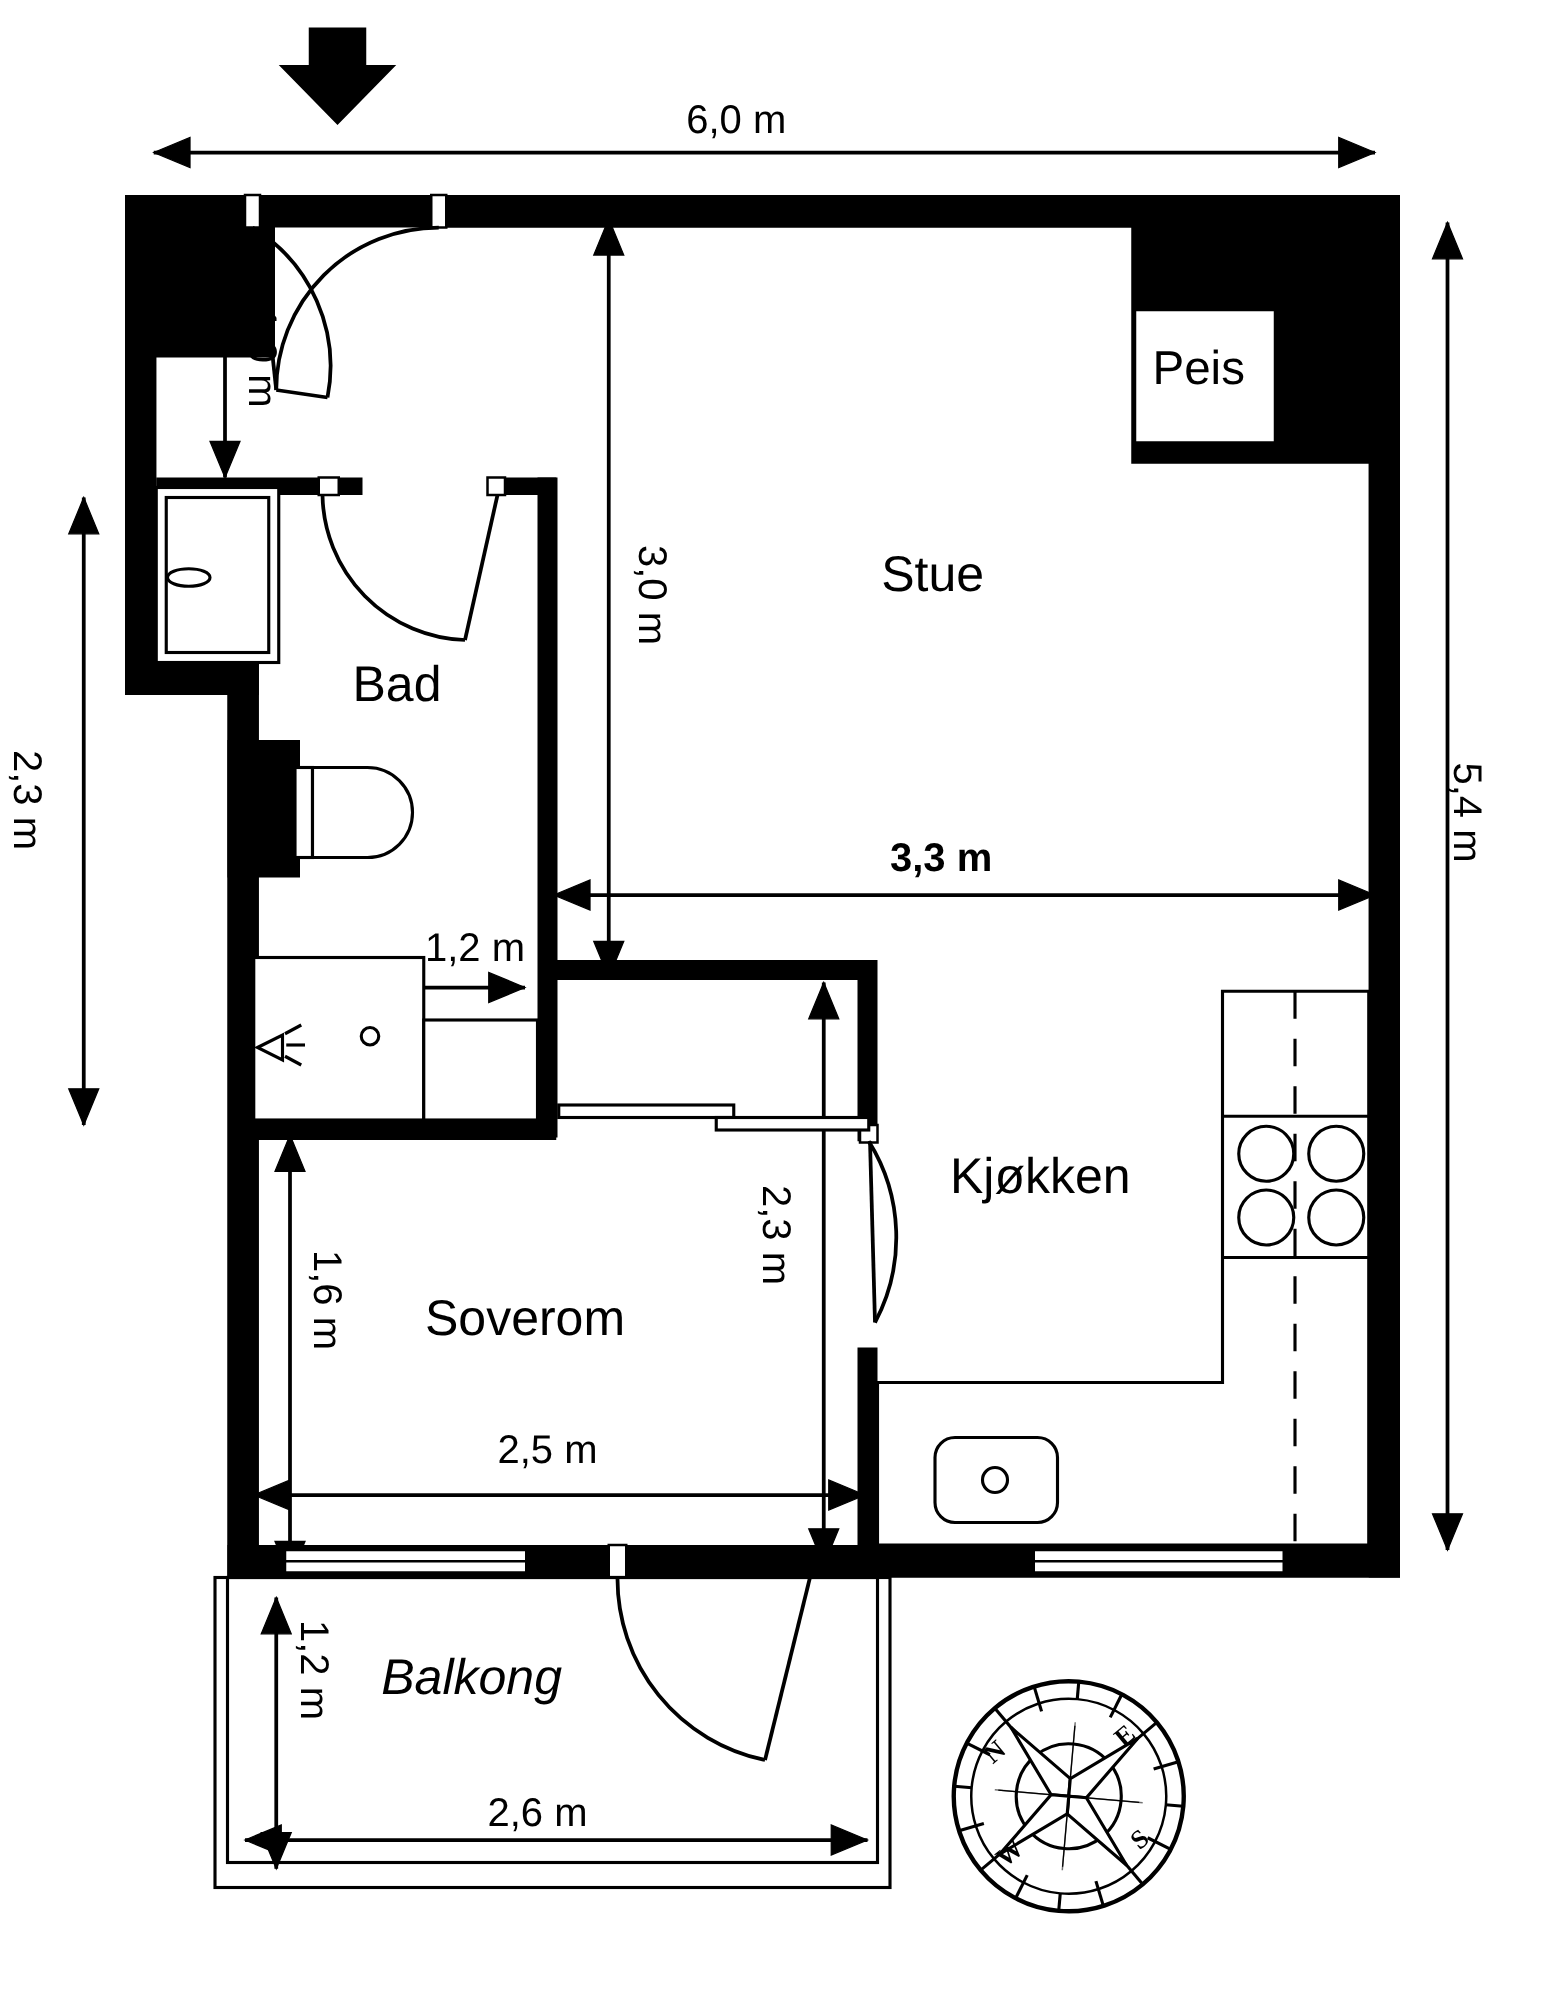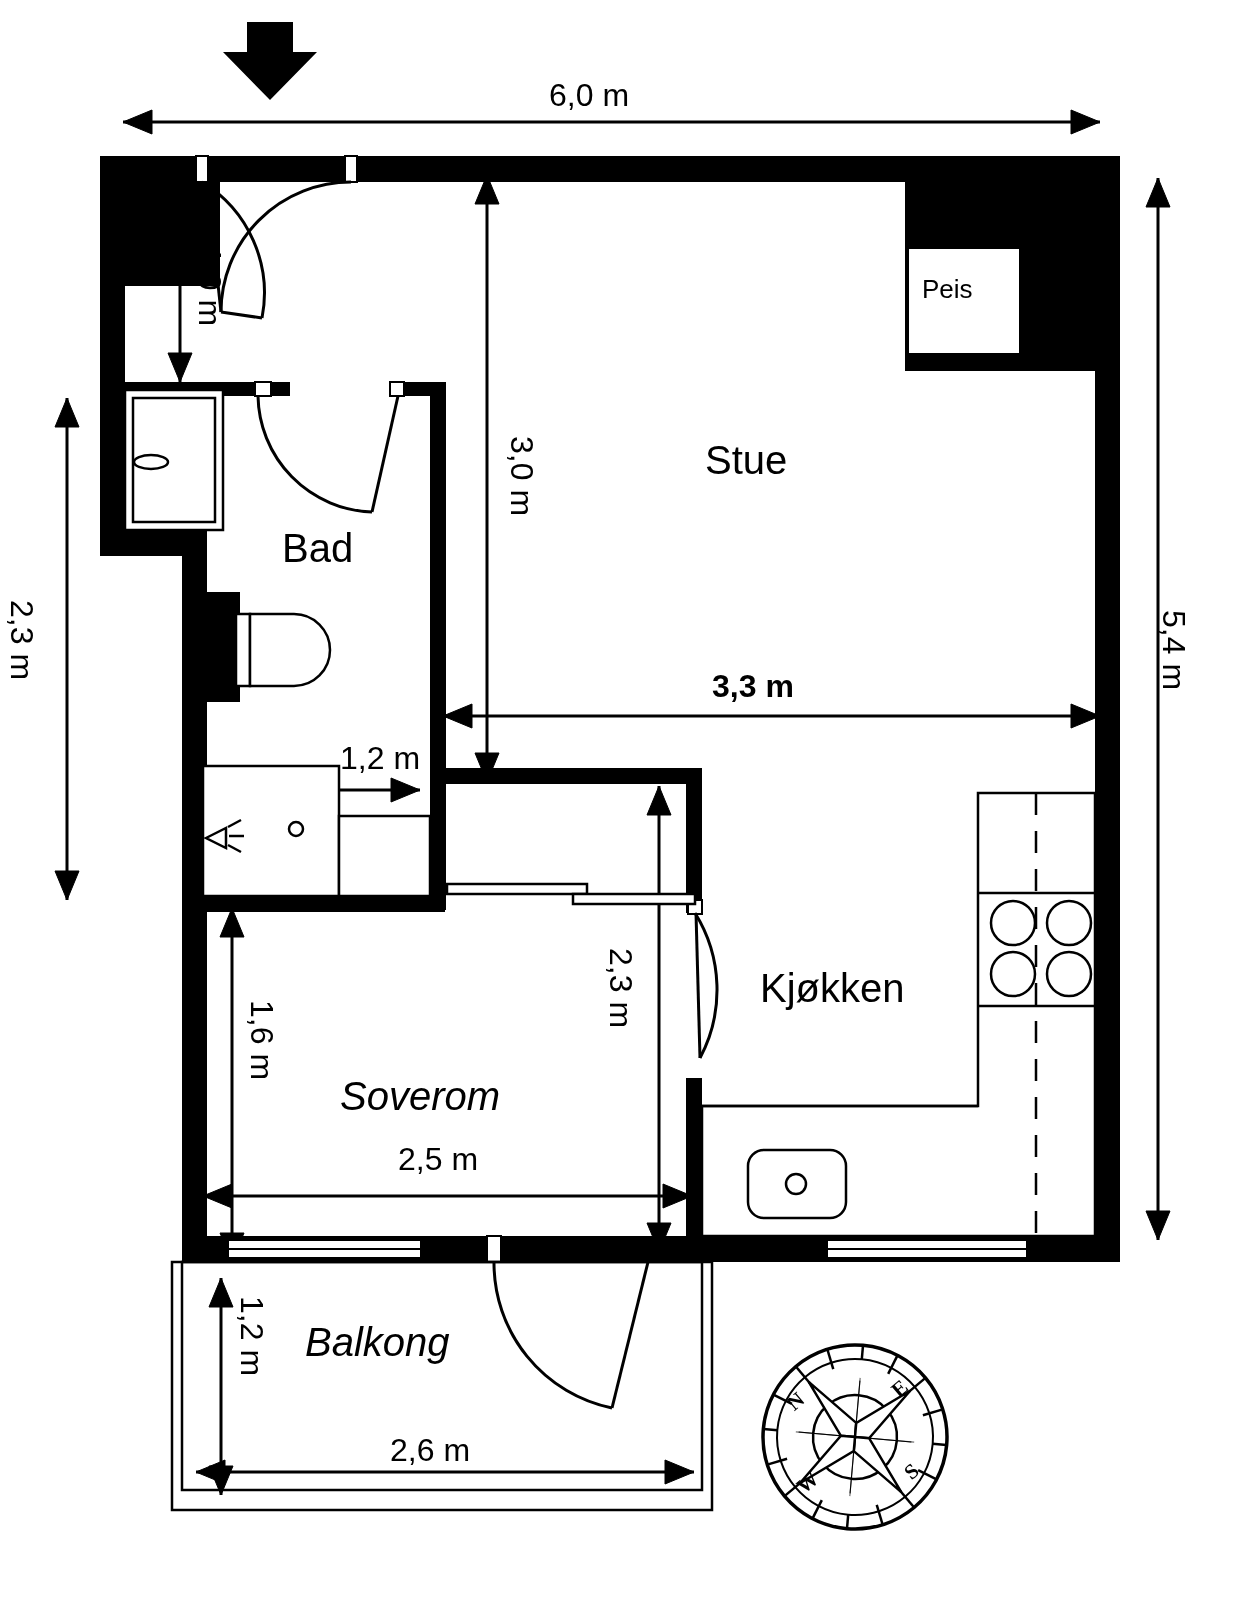--- a/index.html
+++ b/index.html
@@ -12,21 +12,21 @@
   .lbl{
     position:absolute;
     font-family:"Liberation Sans","DejaVu Sans",sans-serif;
     color:#000;
     white-space:nowrap;
     line-height:1;
     user-select:none;
   }
   .room-label{font-size:40px;}
   .dim-label{font-size:32px;}
-  .peis-label{font-size:26px;}
+  .peis-label{font-size:38px;}
   .rot90{transform:rotate(90deg);transform-origin:left top;}
   .compass-letter{font-size:21px;font-weight:bold;font-family:"Liberation Serif","DejaVu Serif",serif;}
 </style>
 </head>
 <body>
 
 <svg id="plan" viewBox="0 0 1238 1600">
 
   <g>
     <polygon points="247,22 293,22 293,52 317,52 270,100 223,52 247,52" fill="#000"></polygon>
@@ -329,22 +329,22 @@
       <text class="compass-letter" x="46" y="-47" transform="rotate(-40 46 -47)" text-anchor="middle" dominant-baseline="middle">E</text>
       <text class="compass-letter" x="58" y="36" transform="rotate(-40 58 36)" text-anchor="middle" dominant-baseline="middle">S</text>
       <text class="compass-letter" x="-46" y="47" transform="rotate(-40 -46 47)" text-anchor="middle" dominant-baseline="middle">W</text>
     </g>
   </g>
 
 </svg>
 
 <div class="lbl room-label" style="left:705px;top:440px;text-align:right;">Stue</div>
 <div class="lbl room-label" style="left:282px;top:528px;">Bad</div>
-<div class="lbl room-label" style="left:760px;top:968px;">Kjøkken</div>
-<div class="lbl room-label" style="left:340px;top:1076px;font-style:italic;">Soverom</div>
+<div class="lbl room-label" style="left:760px;top:921px;">Kjøkken</div>
+<div class="lbl room-label" style="left:340px;top:1035px;">Soverom</div>
 <div class="lbl room-label" style="left:305px;top:1322px;font-style:italic;">Balkong</div>
 <div class="lbl peis-label" style="left:922px;top:276px;">Peis</div>
 
 <div class="lbl dim-label" style="left:549px;top:79px;">6,0 m</div>
 <div class="lbl dim-label" style="left:712px;top:670px;font-weight:bold;">3,3 m</div>
 <div class="lbl dim-label" style="left:340px;top:742px;">1,2 m</div>
 <div class="lbl dim-label" style="left:398px;top:1143px;">2,5 m</div>
 <div class="lbl dim-label" style="left:390px;top:1434px;">2,6 m</div>
 
 <div class="lbl dim-label rot90" style="left:1190px;top:610px;">5,4 m</div>

